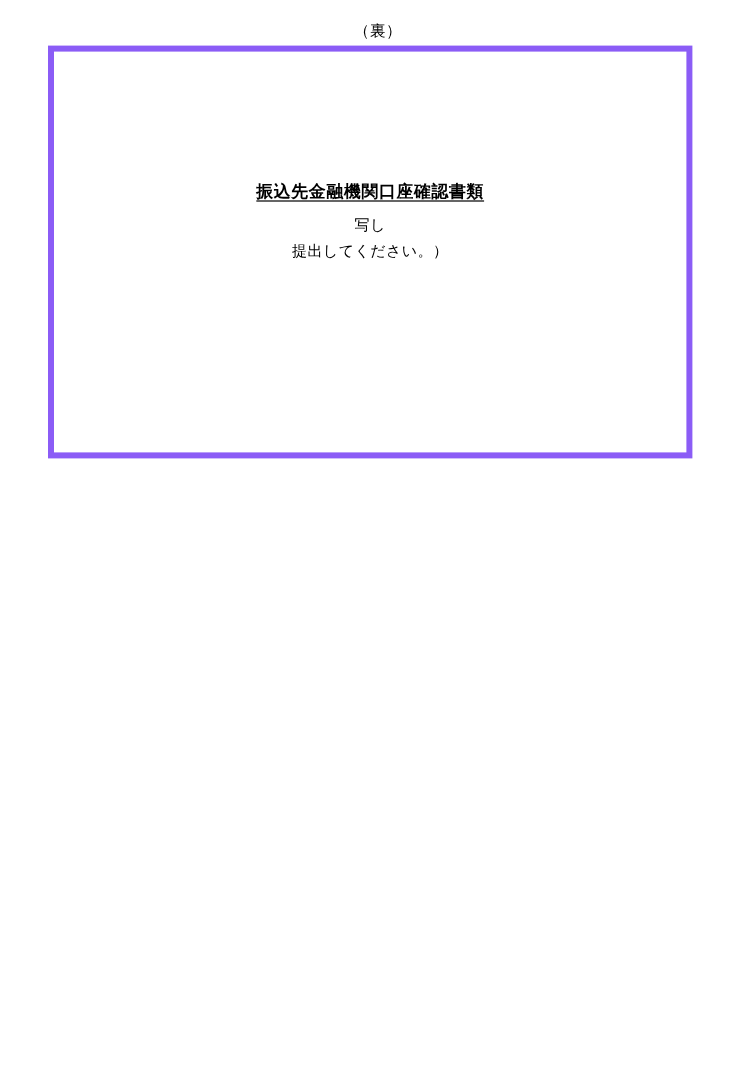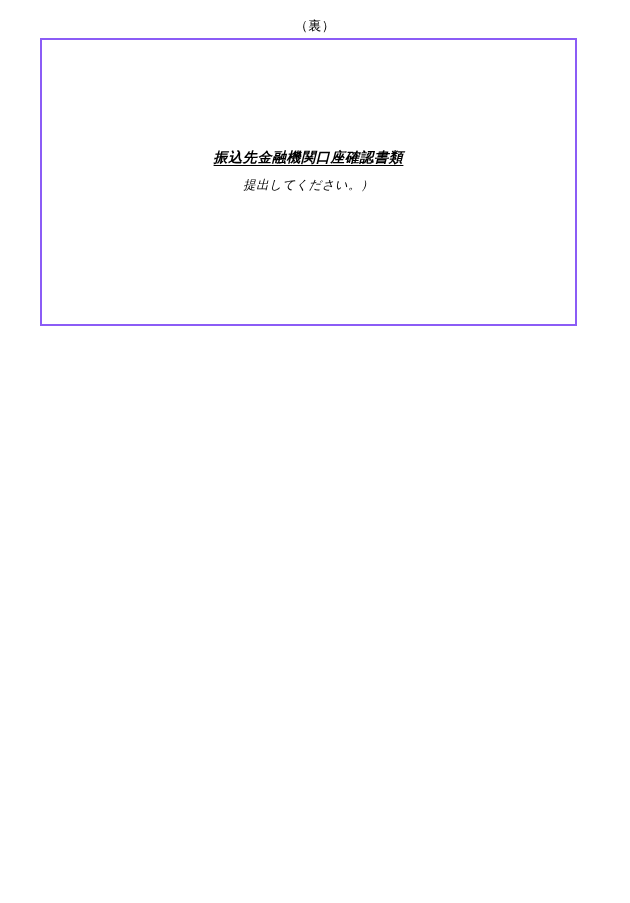--- a/index.html
+++ b/index.html
@@ -29,24 +29,23 @@
     text-align: center;
     font-size: 13px;
     line-height: 16px;
     letter-spacing: 0.5px;
   }
   .doc-box {
     position: absolute;
     top: 38px;
     left: 40px;
     width: 537px;
-    height: 288px;
-    border: 2px solid #8b5cf6;
+    height: 344px;
+    border: 5px solid #8b5cf6;
     box-sizing: border-box;
-    font-style: italic;
   }
   .box-inner {
     position: absolute;
     top: 108px;
     left: 0;
     width: 100%;
     box-sizing: border-box;
     padding: 0 10px;
   }
   .doc-title {
@@ -81,19 +80,20 @@
 <div class="page">
 
   <div class="page-marker">（裏）</div>
 
   <div class="doc-box">
     <div class="box-inner">
 
       <div class="doc-title">振込先金融機関口座確認書類</div>
 
       <div class="note-block">
+        <span class="note-line center">写し</span>
         <span class="note-line center">提出してください。）</span>
       </div>
 
     </div>
   </div>
 
 </div>
 
 </body></html>

